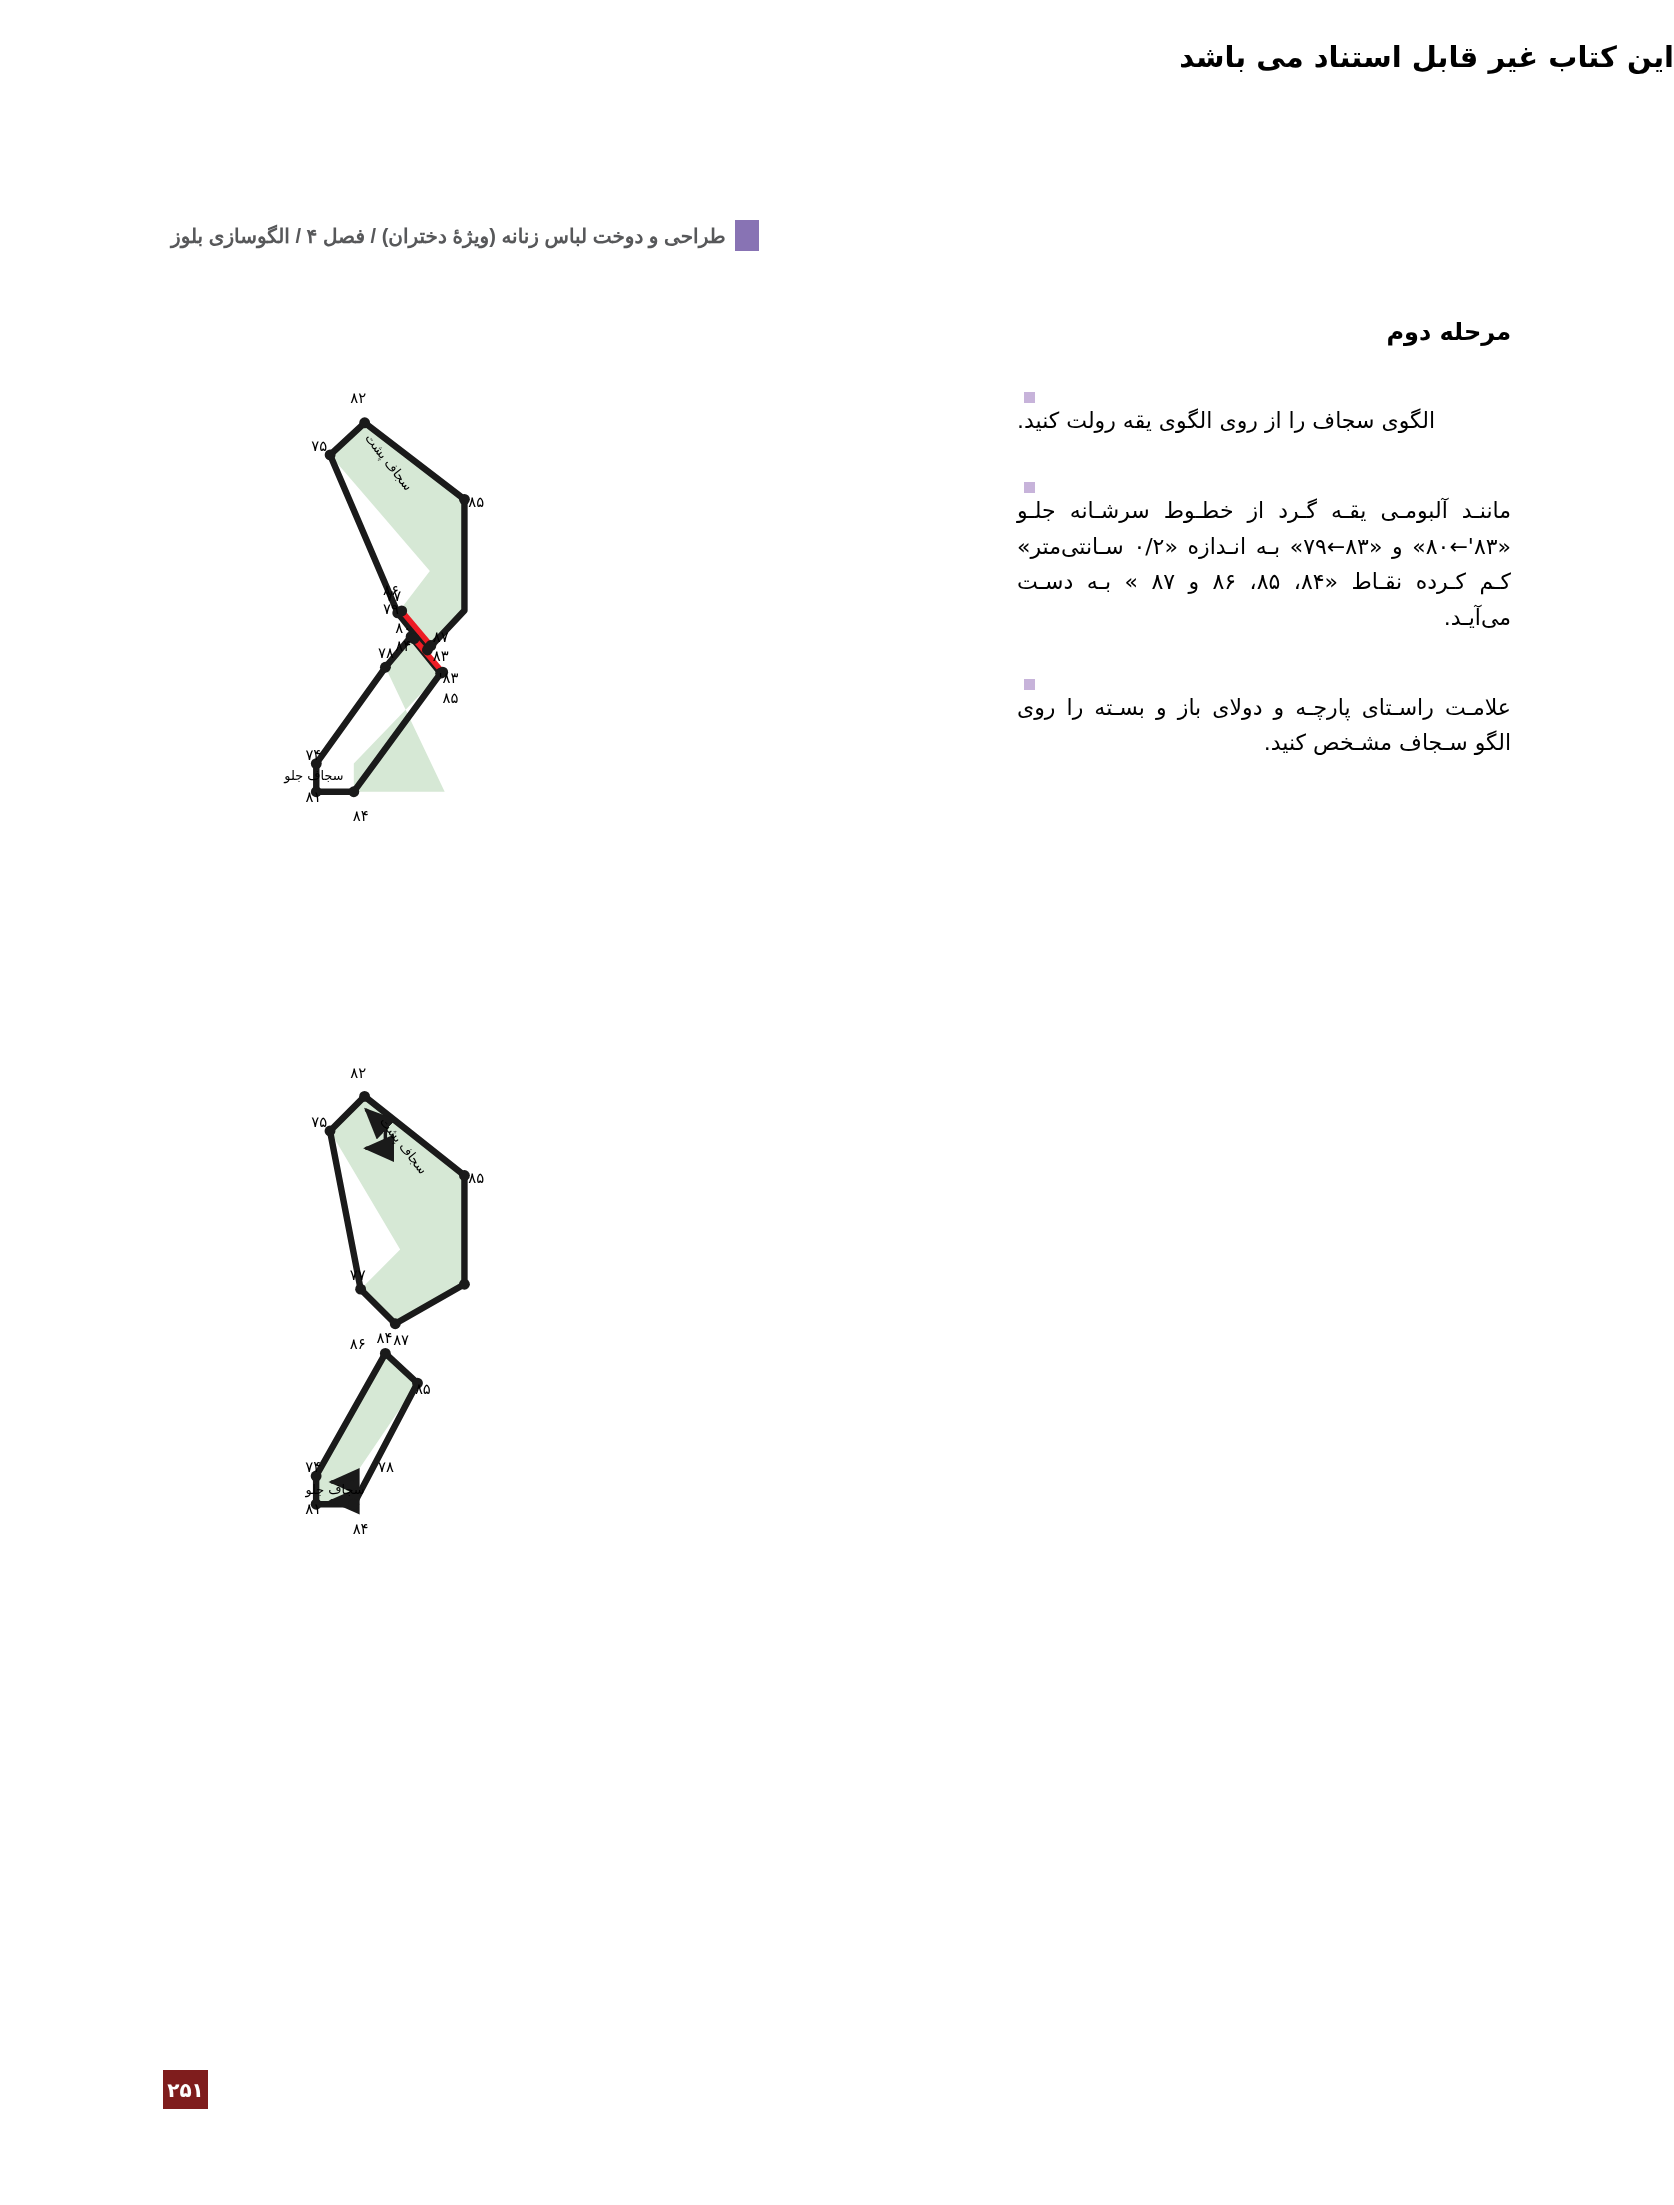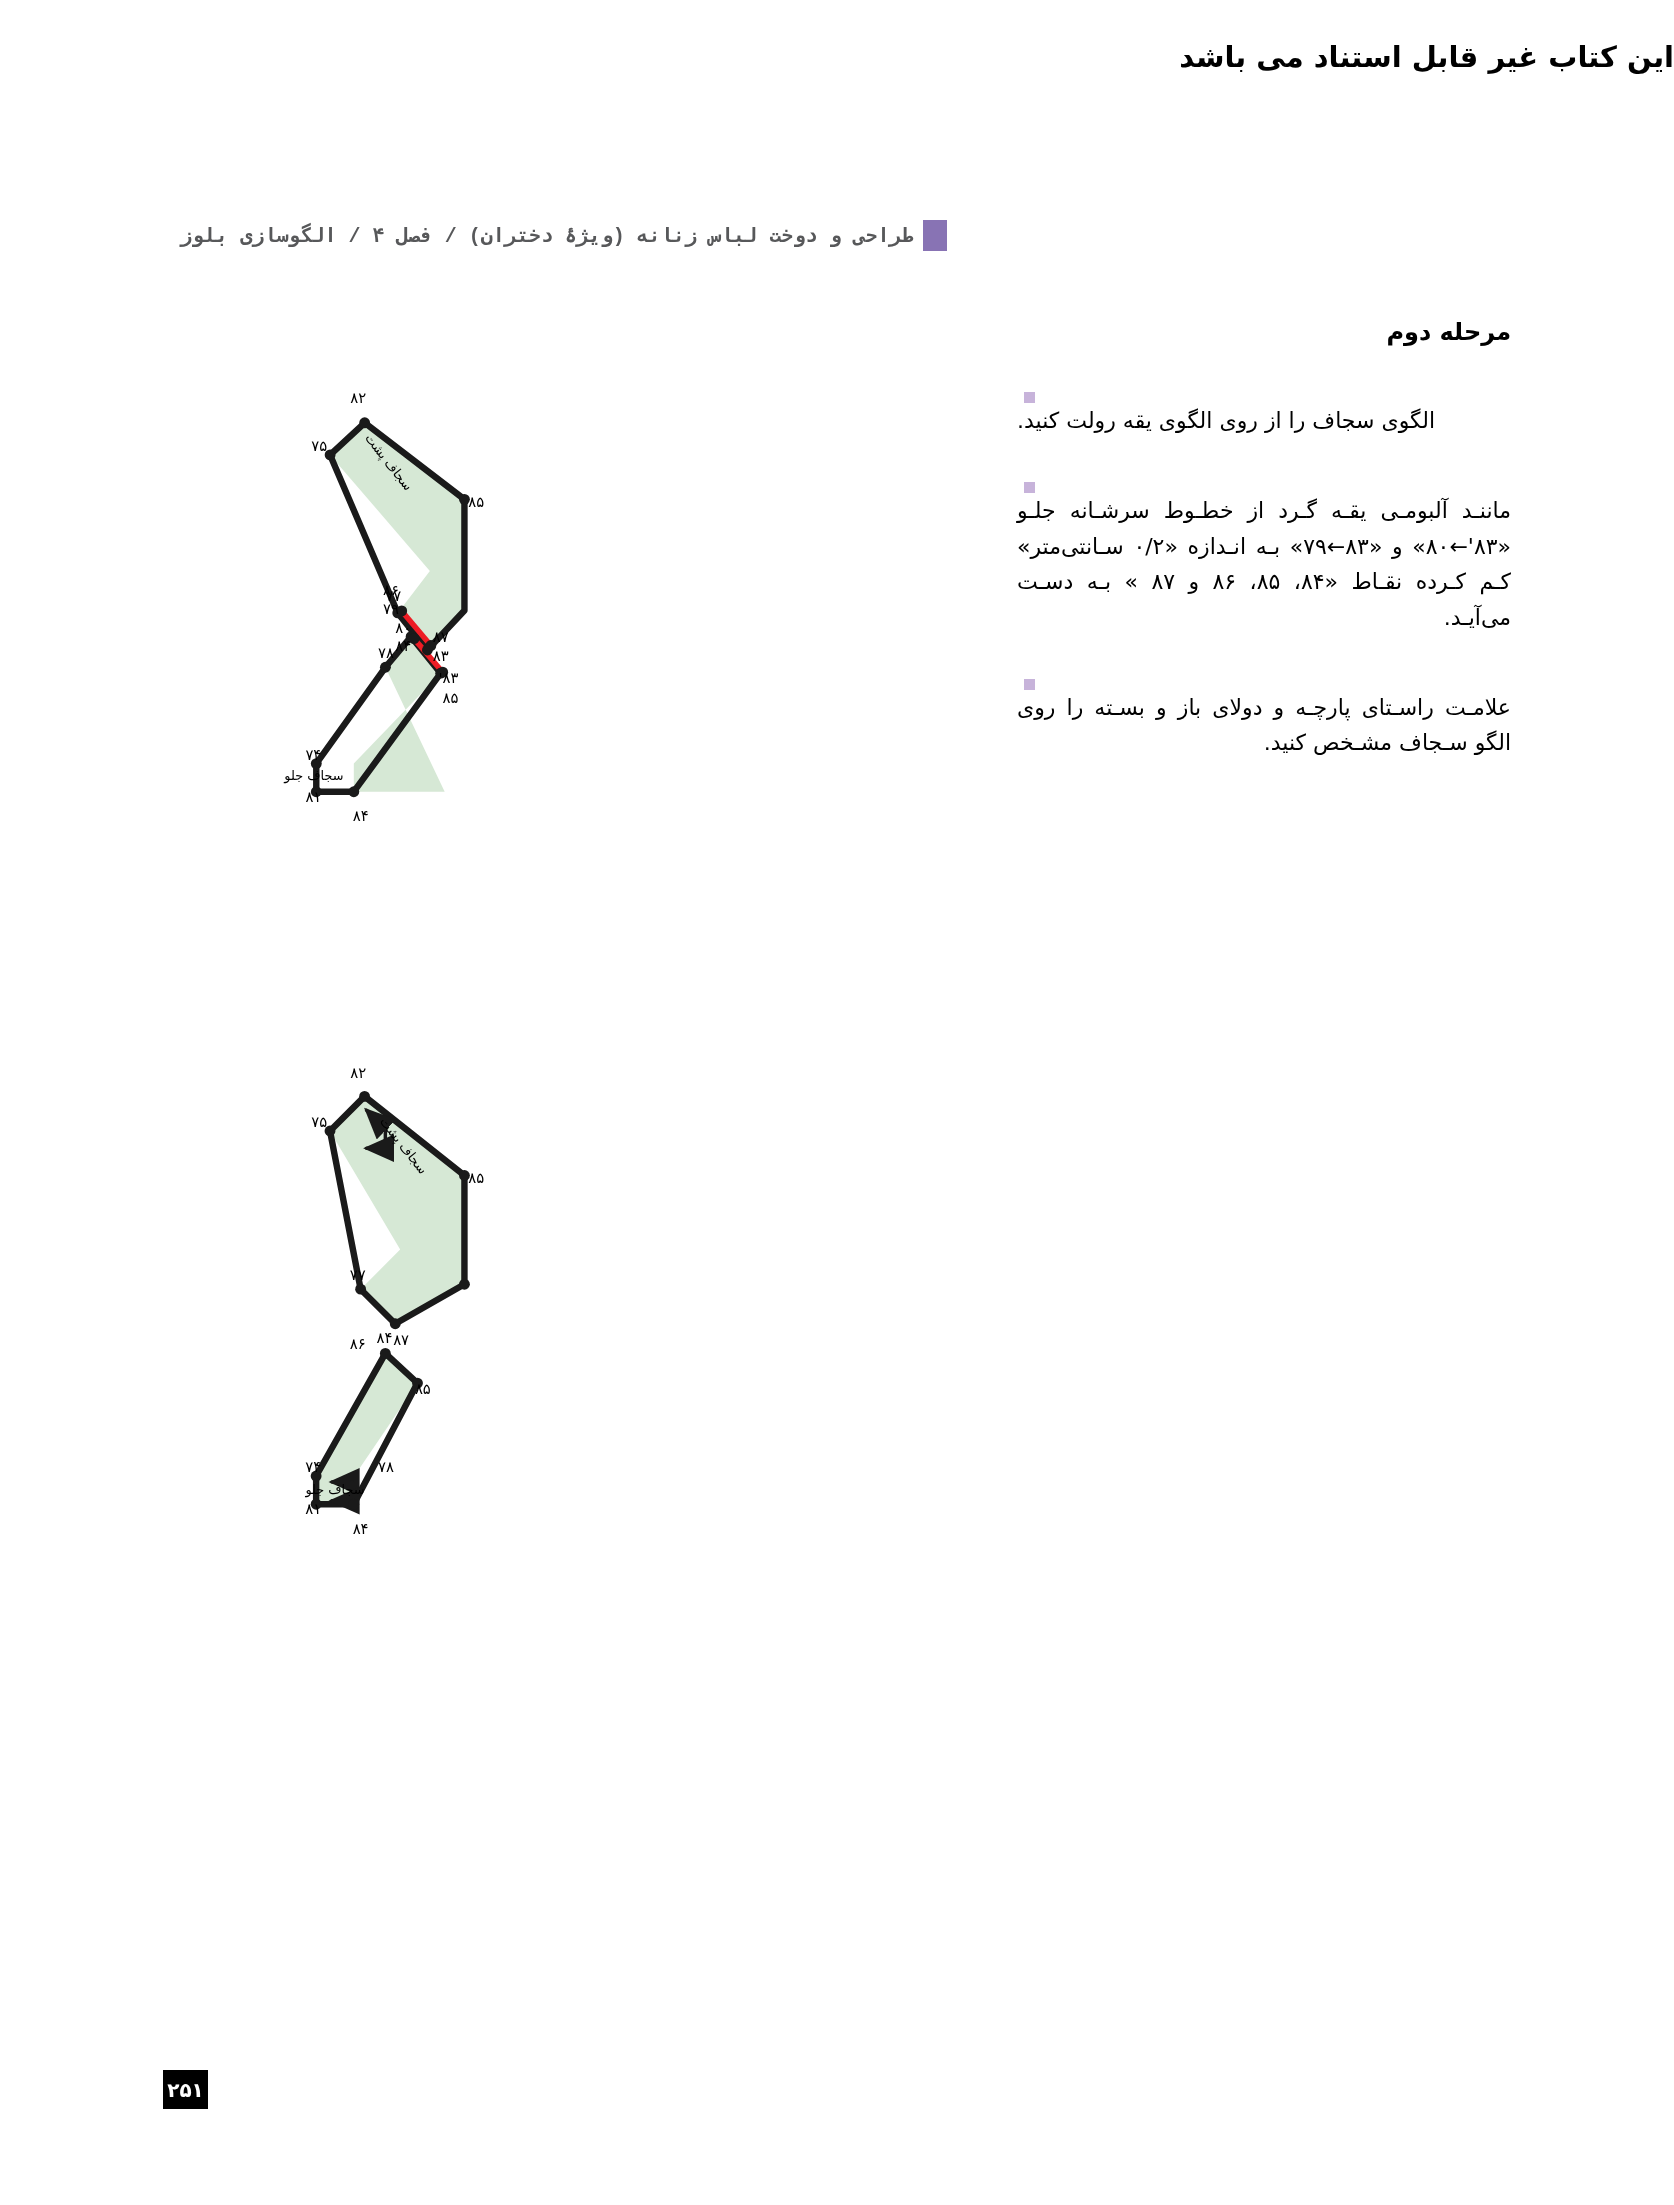--- a/index.html
+++ b/index.html
@@ -40,27 +40,27 @@
     direction: rtl;
   }
   .chapter-swatch {
     width: 24px;
     height: 31px;
     background: #8873b4;
     flex: 0 0 auto;
   }
   .chapter-title {
     margin-right: 0px;
-    margin-left: 17px;
+    margin-left: 8px;
     padding-right: 9px;
     font-size: 20px;
     font-weight: 700;
     color: #57585a;
     direction: rtl;
-    font-family: Liberation Mono, monospace;
+    font-family: Liberation Sans, sans-serif;
     white-space: nowrap;
   }
 
   
   .instructions {
     position: absolute;
     top: 316px;
     right: 163px;
     width: 494px;
     direction: rtl;
@@ -105,21 +105,21 @@
   #figure-one { top: 366px; left: 237px; }
   #figure-two { top: 1042px; left: 237px; }
 
   
   .page-number-badge {
     position: absolute;
     left: 163px;
     top: 2070px;
     width: 45px;
     height: 39px;
-    background: #000000;
+    background: #7f1d1d;
     color: #ffffff;
     font-size: 20px;
     font-weight: 700;
     display: flex;
     align-items: center;
     justify-content: center;
     font-family: "DejaVu Sans", sans-serif;
     direction: rtl;
   }
 </style>

